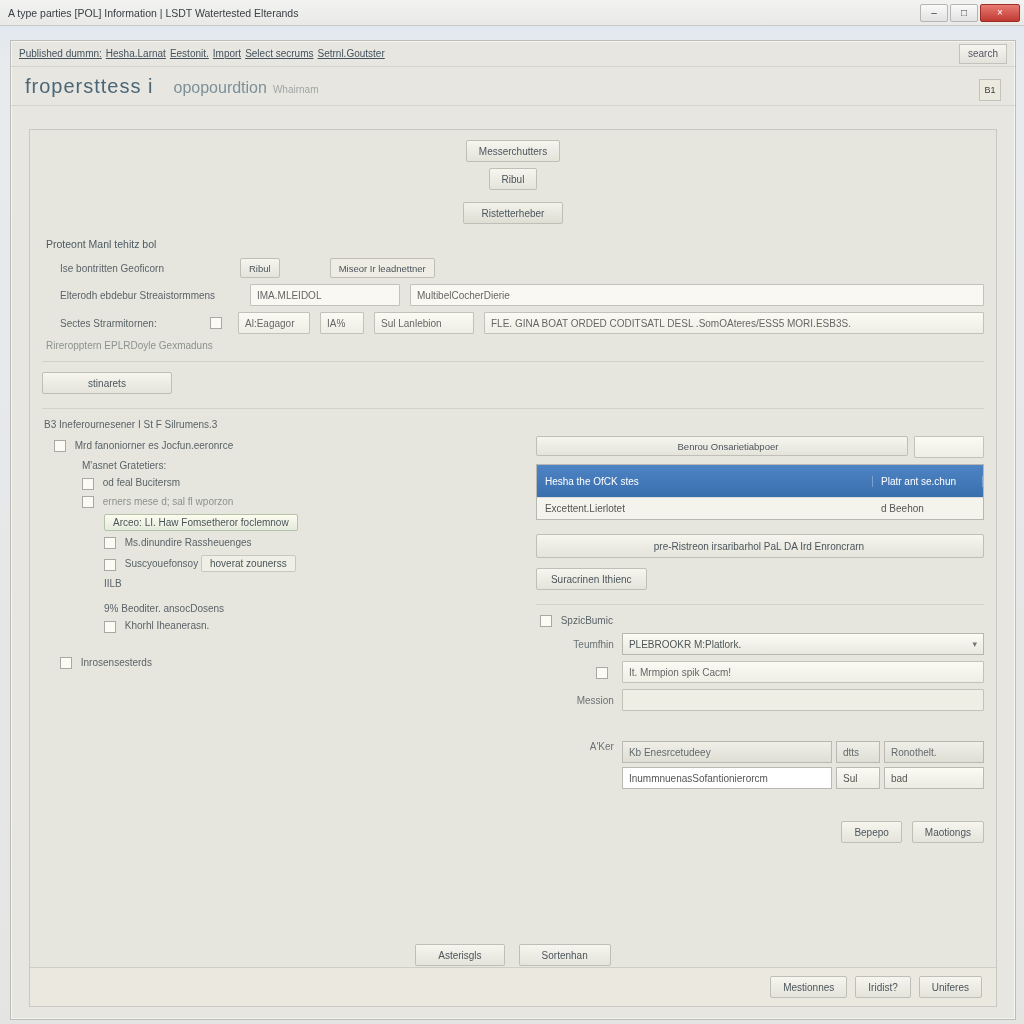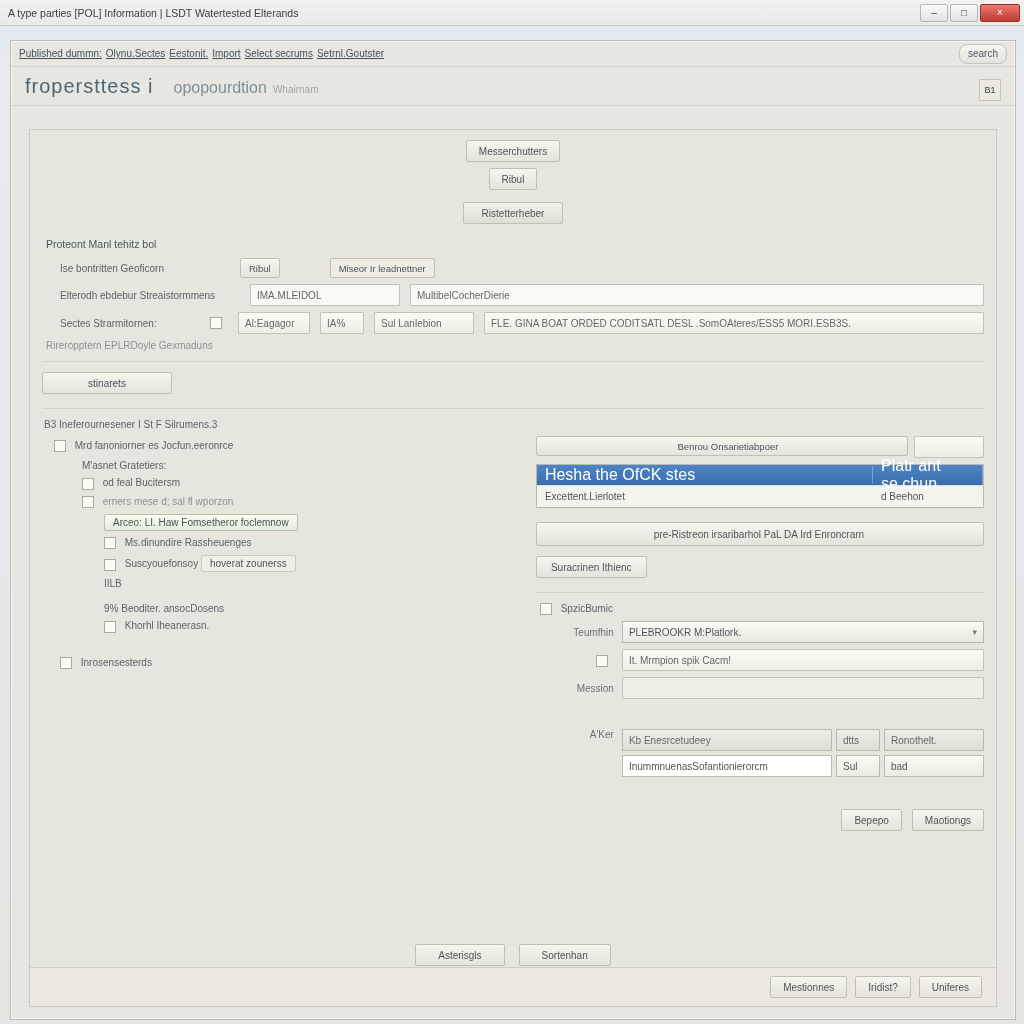--- a/index.html
+++ b/index.html
@@ -50,21 +50,21 @@
     display:flex; align-items:center;
     padding: 0 8px;
     border-bottom: 1px solid #d4d3ce;
     font-size: 10px;
     color: #44525c;
   }
   .menubar span { margin-right: 4px; text-decoration: underline; cursor:pointer;}
   .menubar .spacer{flex:1}
   .toolbtn-sm{
     border:1px solid #c3c3bd; background:linear-gradient(#f6f5ef,#e3e2da);
-    height:20px; padding:0 8px; font-size:10px; border-radius:8px; cursor:pointer;
+    height:20px; padding:0 8px; font-size:10px; border-radius:0; cursor:pointer;
     color:#556;
   }
   .headrow{
     display:flex; align-items:baseline;
     padding:8px 14px 4px 14px;
     border-bottom:1px solid #d4d3ce;
   }
   .h-main{font-size:20px; color:#4b6676; font-weight:300; letter-spacing:1px;}
   .h-sub{font-size:16px; color:#7d9099; font-weight:300; margin-left:20px;}
   .h-sub2{font-size:10px; color:#a0a6a5; margin-left:6px;}
@@ -112,21 +112,21 @@
     padding:2px 8px;border-radius:2px;font-size:10px;color:#495458;margin-right:4px;
   }
   .chip.sel{background:linear-gradient(#fdfcef,#e4eadd);border-color:#b4c4a8;}
   .twocol{display:flex;gap:1px;}
   .leftcol{flex:1.1;}
   .rightcol{flex:1;position:relative;}
   .listbox{
     border:1px solid #b8b8b2;background:#f4f3ec;margin-top:6px;
   }
   .listbox .lh{
-    display:flex;background:linear-gradient(#4e84c4,#3a6fae);color:#fff;font-size:16px;height:20px;align-items:center;
+    display:flex;background:linear-gradient(#4e84c4,#3a6fae);color:#fff;font-size:10px;height:32px;align-items:center;
   }
   .listbox .lh div{padding:0 8px;border-right:1px solid rgba(255,255,255,.3);}
   .listbox .lh div:first-child{flex:1;}
   .listbox .lr{display:flex;font-size:10px;color:#555;height:22px;align-items:center;border-top:1px solid #ddd;}
   .listbox .lr div{padding:0 8px;}
   .listbox .lr div:first-child{flex:1;}
   .longbtn{width:100%;text-align:left;padding-left:10px;}
   .grp{border-top:1px solid #d2d1ca;padding-top:10px;margin-top:14px;}
   .kv{display:flex;align-items:center;gap:8px;margin:6px 0;}
   .kv .k{width:78px;text-align:right;font-size:10px;color:#6a7276;}
@@ -155,21 +155,21 @@
   <span class="title">A type parties [POL] Information | LSDT Watertested Elterands</span>
   <div class="winbtn">–</div>
   <div class="winbtn">□</div>
   <div class="winbtn close">×</div>
 </div>
 
 <div class="outer">
 
   <div class="menubar">
     <span>Published dummn:</span>
-    <span>Olynu.Sectes</span>
+    <span>Hesha.Larnat</span>
     <span>Eestonit.</span>
     <span>Import</span>
     <span>Select secrums</span>
     <span>Setrnl.Goutster</span>
     <div class="spacer"></div>
     <button class="toolbtn-sm">search</button>
   </div>
 
   <div class="headrow">
     <div class="h-main">fropersttess i</div>

